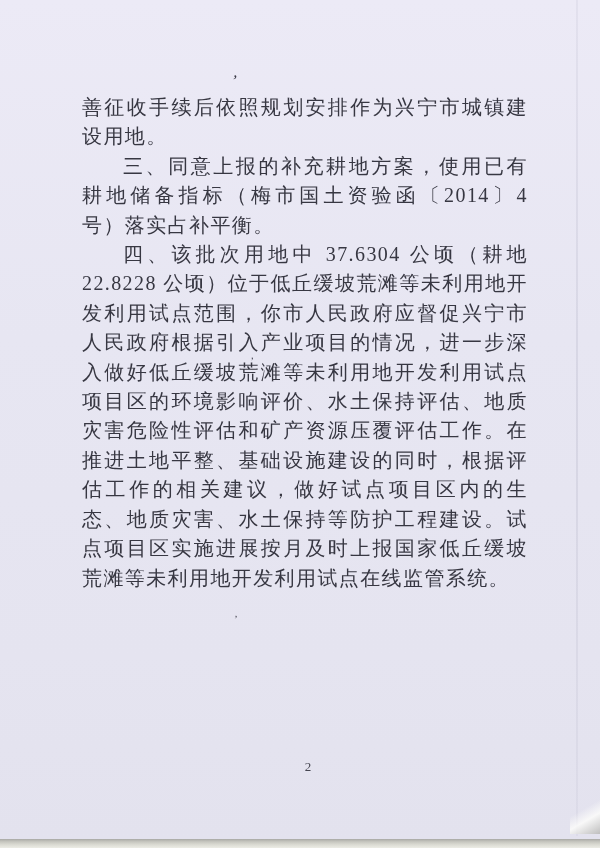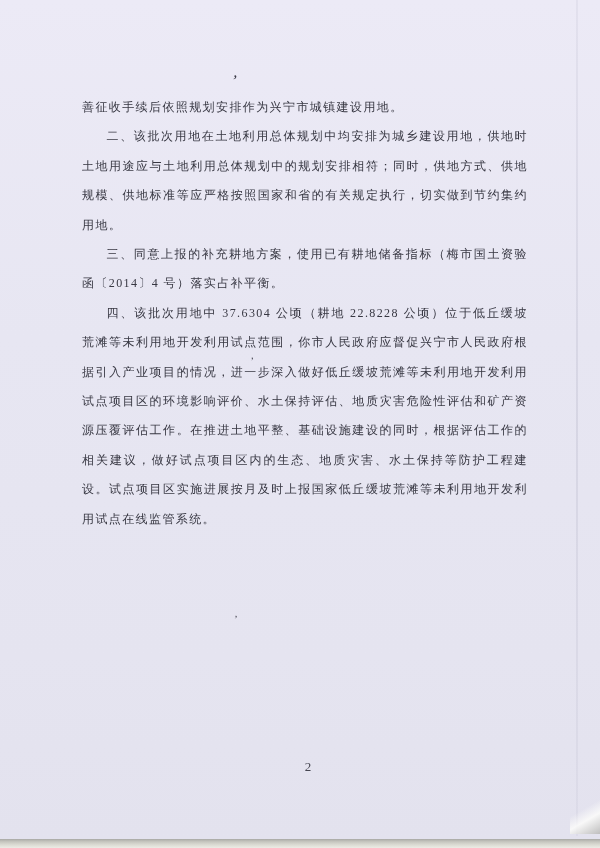--- a/index.html
+++ b/index.html
@@ -53,21 +53,21 @@
     height: 36px;
     background: linear-gradient(150deg, rgba(255,255,255,0) 35%, rgba(252,252,250,0.85) 60%, rgba(175,175,170,0.7) 100%);
   }
   
   .text-body {
     position: absolute;
     left: 82px;
     top: 93px;
     width: 446px;
     color: #373742;
-    font-size: 12px;
+    font-size: 20px;
     line-height: 29.4px;
     letter-spacing: 1.4px;
     text-align: justify;
   }
   .para {
     margin: 0;
     padding: 0;
     text-indent: 2.05em;
   }
   .para.no-indent {
@@ -100,21 +100,20 @@
 
 <div class="scan">
   <div class="paper">
 
     <span class="mark mark-top">’</span>
     <span class="mark mark-mid">，</span>
     <span class="mark mark-low">’</span>
 
     <div class="text-body">
       <p class="para no-indent">善征收手续后依照规划安排作为兴宁市城镇建设用地。</p>
-      <p class="para">二、该批次用地在土地利用总体规划中均安排为城乡建设用地，供地时土地用途应与土地利用总体规划中的规划安排相符；同时，供地方式、供地规模、供地标准等应严格按照国家和省的有关规定执行，切实做到节约集约用地。</p>
       <p class="para">三、同意上报的补充耕地方案，使用已有耕地储备指标（梅市国土资验函〔2014〕4 号）落实占补平衡。</p>
       <p class="para">四、该批次用地中 37.6304 公顷（耕地 22.8228 公顷）位于低丘缓坡荒滩等未利用地开发利用试点范围，你市人民政府应督促兴宁市人民政府根据引入产业项目的情况，进一步深入做好低丘缓坡荒滩等未利用地开发利用试点项目区的环境影响评价、水土保持评估、地质灾害危险性评估和矿产资源压覆评估工作。在推进土地平整、基础设施建设的同时，根据评估工作的相关建议，做好试点项目区内的生态、地质灾害、水土保持等防护工程建设。试点项目区实施进展按月及时上报国家低丘缓坡荒滩等未利用地开发利用试点在线监管系统。</p>
     </div>
 
     <div class="page-number">2</div>
 
     <div class="crease"></div>
     <div class="corner-curl"></div>
   </div>
 

